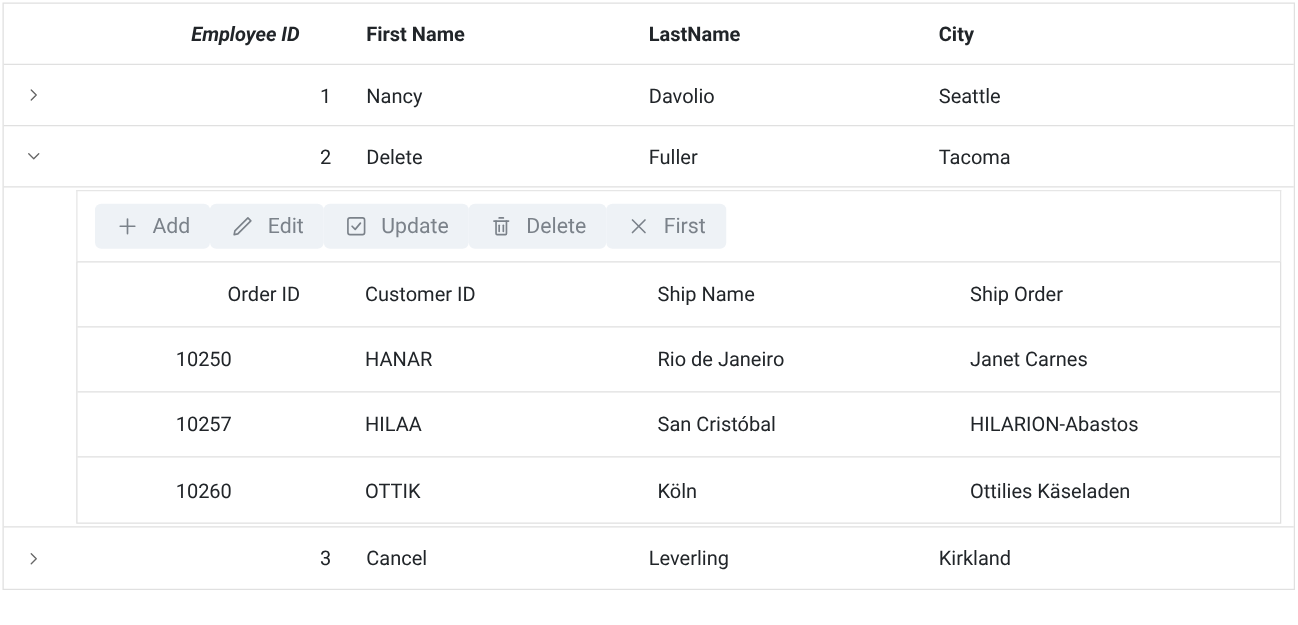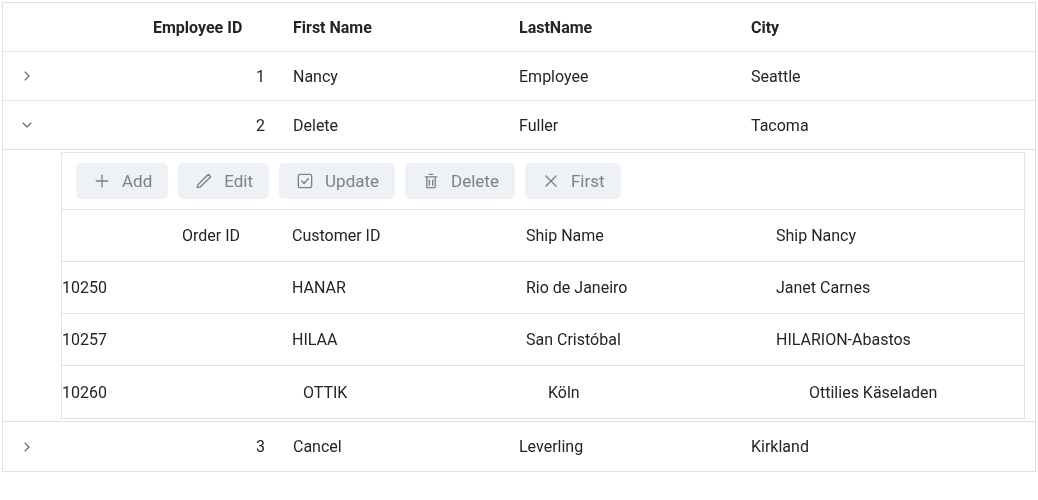--- a/index.html
+++ b/index.html
@@ -30,32 +30,31 @@
       color: #555;
     }
     .col-empid {
       width: 232px;
       text-align: right;
       padding-right: 18px;
     }
     .col-firstname { width: 232px; padding-left: 10px; }
     .col-lastname  { width: 232px; padding-left: 4px; }
     .col-city      { width: 232px; padding-left: 4px; }
-    .header-row .col-empid { text-align: left; padding-left: 102px; }
+    .header-row .col-empid { text-align: left; padding-left: 102px; font-style: italic; }
 
     .detail-wrap {
       padding-left: 58px;
       padding-right: 10px;
       border-bottom: 1px solid #e0e0e0;
       padding-top: 2px;
       padding-bottom: 2px;
     }
     .toolbar {
       display: flex;
-      gap: 10px;
       padding: 10px 14px;
       border: 1px solid #e6e6e6;
       border-bottom: none;
       background: #fff;
     }
     .toolbar-btn {
       display: inline-flex;
       align-items: center;
       gap: 10px;
       background: #eef2f6;
@@ -77,23 +76,23 @@
     }
     .inner-grid {
       border: 1px solid #e0e0e0;
     }
     .inner-row {
       display: flex;
       align-items: center;
       border-bottom: 1px solid #e0e0e0;
       min-height: 52px;
     }
-    .inner-row:last-child { border-bottom: none; gap: 11px; }
+    .inner-row:last-child { border-bottom: none; }
     .inner-header { font-weight: 400; }
-    .icol-orderid { width: 220px; text-align: left; padding-right: 18px; }
+    .icol-orderid { width: 220px; text-align: center; padding-right: 18px; }
     .icol-customerid { width: 240px; padding-left: 10px; }
     .icol-shipcity { width: 250px; padding-left: 4px; }
     .icol-shipname { flex: 1; padding-left: 4px; }
     .inner-header .icol-orderid { text-align: left; padding-left: 120px; }
 
     .chevron-icon { display: inline-flex; }
     .chevron-icon svg { width: 16px; height: 16px; stroke: #666; fill: none; stroke-width: 1.6; stroke-linecap: round; stroke-linejoin: round; }
   </style>
 </head>
 <body>
@@ -111,21 +110,21 @@
   <div class="grid-row">
     <div class="expand-cell">
       <span class="chevron-icon">
         <svg viewBox="0 0 24 24">
             <polyline points="9 6 15 12 9 18"></polyline>
           </svg>
       </span>
     </div>
     <div class="col-empid">1</div>
     <div class="col-firstname">Nancy</div>
-    <div class="col-lastname">Employee</div>
+    <div class="col-lastname">Davolio</div>
     <div class="col-city">Seattle</div>
   </div>
 
   <div class="grid-row">
     <div class="expand-cell">
       <span class="chevron-icon">
         <svg viewBox="0 0 24 24">
             <polyline points="6 9 12 15 18 9"></polyline>
           </svg>
       </span>
@@ -176,21 +175,21 @@
           </svg>
         <span>First</span>
       </button>
     </div>
 
     <div class="inner-grid">
       <div class="inner-row inner-header">
         <div class="icol-orderid">Order ID</div>
         <div class="icol-customerid">Customer ID</div>
         <div class="icol-shipcity">Ship Name</div>
-        <div class="icol-shipname">Ship Nancy</div>
+        <div class="icol-shipname">Ship Order</div>
       </div>
       <div class="inner-row">
         <div class="icol-orderid">10250</div>
         <div class="icol-customerid">HANAR</div>
         <div class="icol-shipcity">Rio de Janeiro</div>
         <div class="icol-shipname">Janet Carnes</div>
       </div>
       <div class="inner-row">
         <div class="icol-orderid">10257</div>
         <div class="icol-customerid">HILAA</div>

